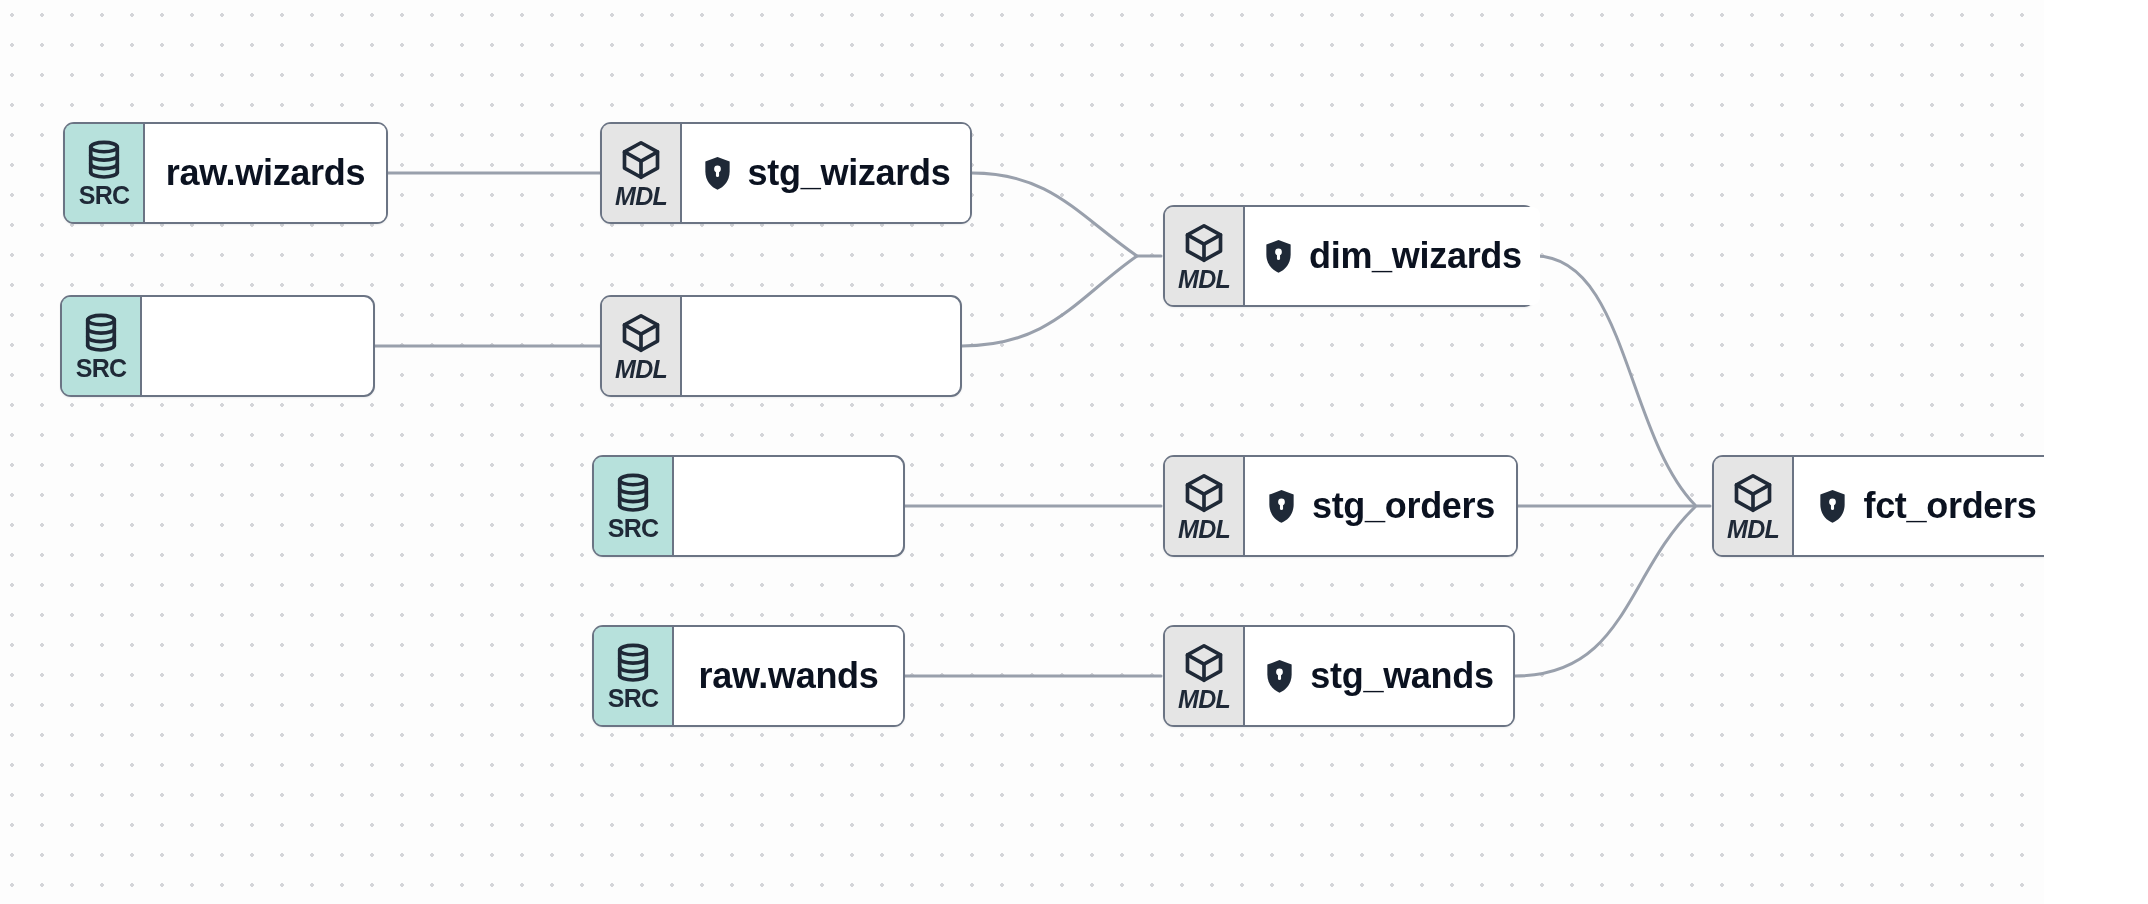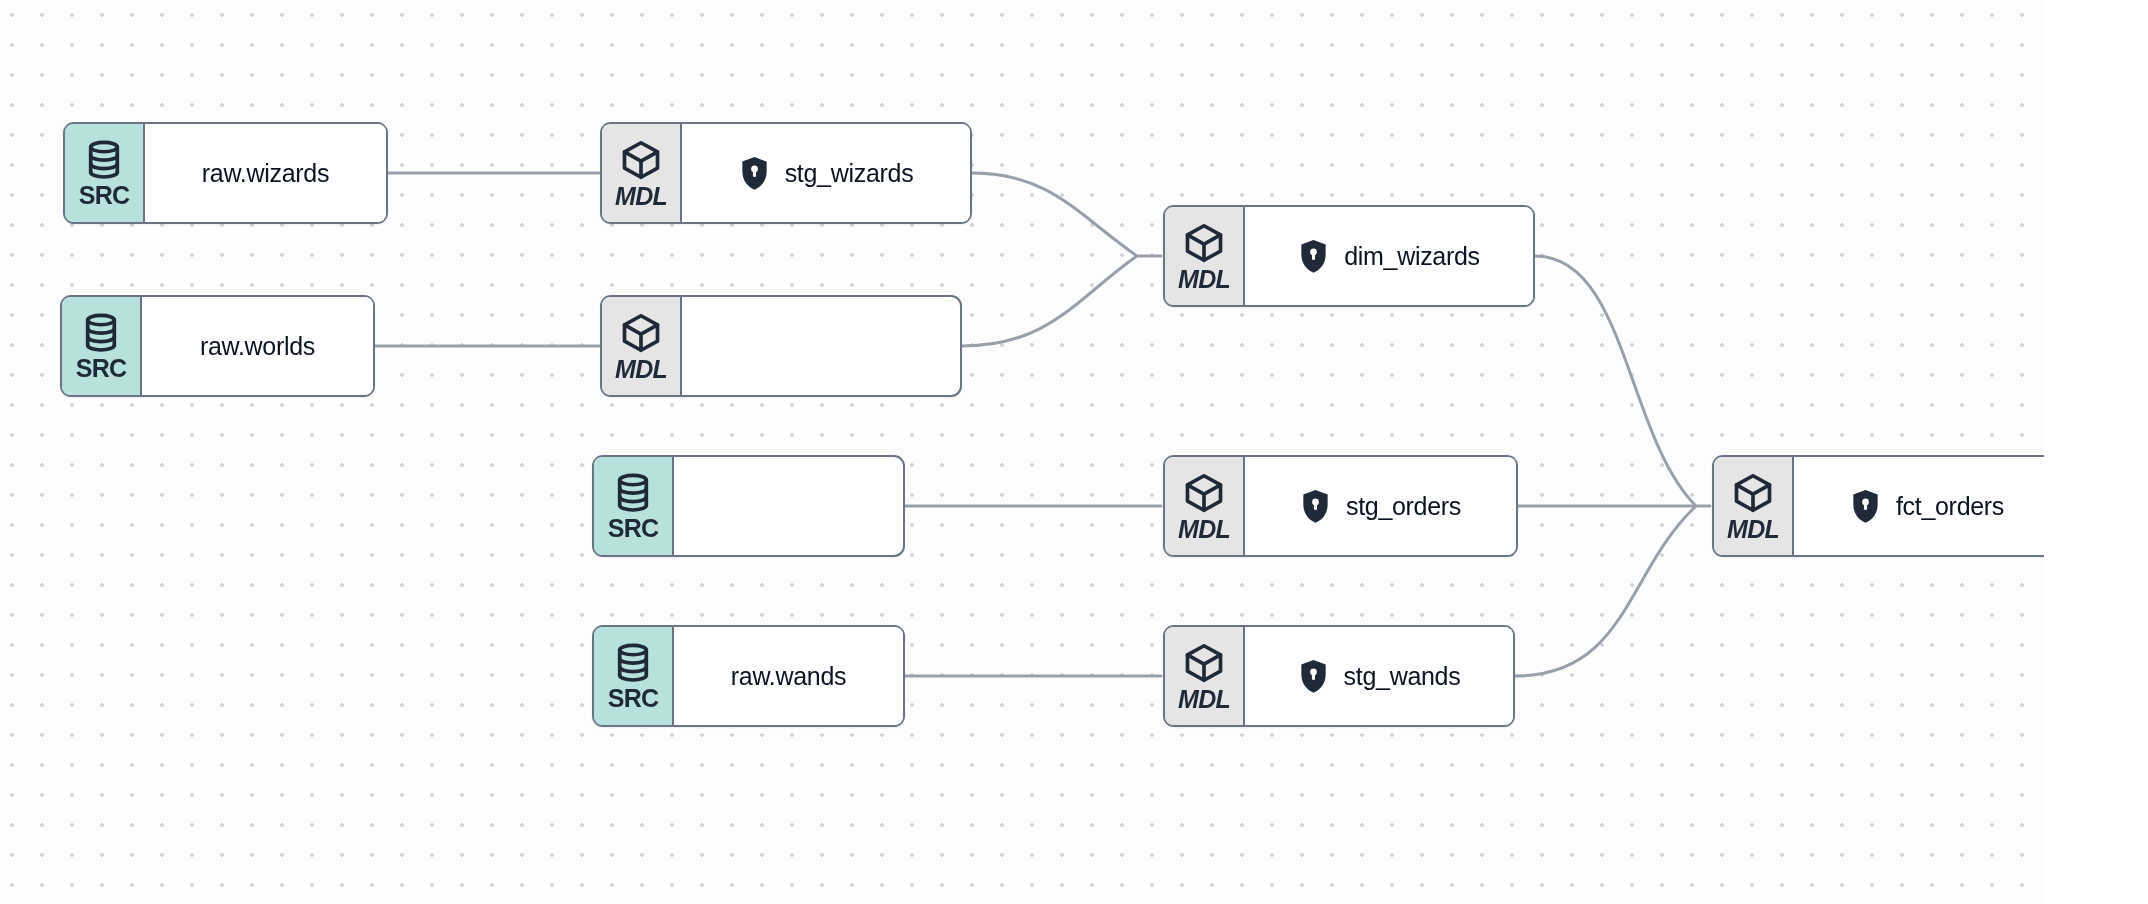--- a/index.html
+++ b/index.html
@@ -61,22 +61,22 @@
     display: flex;
     align-items: center;
     justify-content: center;
     gap: 15px;
     padding: 0 18px;
     background: #fff;
     border-radius: 0 8px 8px 0;
   }
   .shield svg { display: block; }
   .node-label {
-    font-size: 25px;
-    font-weight: 400;
+    font-size: 36px;
+    font-weight: 700;
     letter-spacing: -0.3px;
     color: #0b1220;
     white-space: nowrap;
   }
 </style>
 </head>
 <body>
 
 <div id="canvas">
   <svg id="edges" xmlns="http://www.w3.org/2000/svg">
@@ -141,24 +141,20 @@
           <path d="M4.4 4.6 V19"></path>
           <path d="M19.6 4.6 V19"></path>
           <path d="M4.4 9.4 C4.4 10.9 7.8 12.1 12 12.1 C16.2 12.1 19.6 10.9 19.6 9.4"></path>
           <path d="M4.4 14.2 C4.4 15.7 7.8 16.9 12 16.9 C16.2 16.9 19.6 15.7 19.6 14.2"></path>
           <path d="M4.4 19 C4.4 20.5 7.8 21.7 12 21.7 C16.2 21.7 19.6 20.5 19.6 19"></path>
         </svg>
       </span>
 
       <span class="badge-label">SRC</span>
     </div>
-    <div class="body">
-
-      <span class="node-label">raw.worlds</span>
-    </div>
   </div>
     <div class="node model" style="left: 600px; top: 295px; width: 362px; height: 102px;">
     <div class="badge">
 
       <span class="badge-icon">
         <svg width="44" height="44" viewBox="0 0 24 24" fill="none" stroke="#1f2937" stroke-width="2" stroke-linecap="round" stroke-linejoin="round">
           <path d="M12 2.6 L21 7.6 L12 12.6 L3 7.6 Z"></path>
           <path d="M3 7.6 V16.4 L12 21.4 V12.6"></path>
           <path d="M21 7.6 V16.4 L12 21.4"></path>
         </svg>

